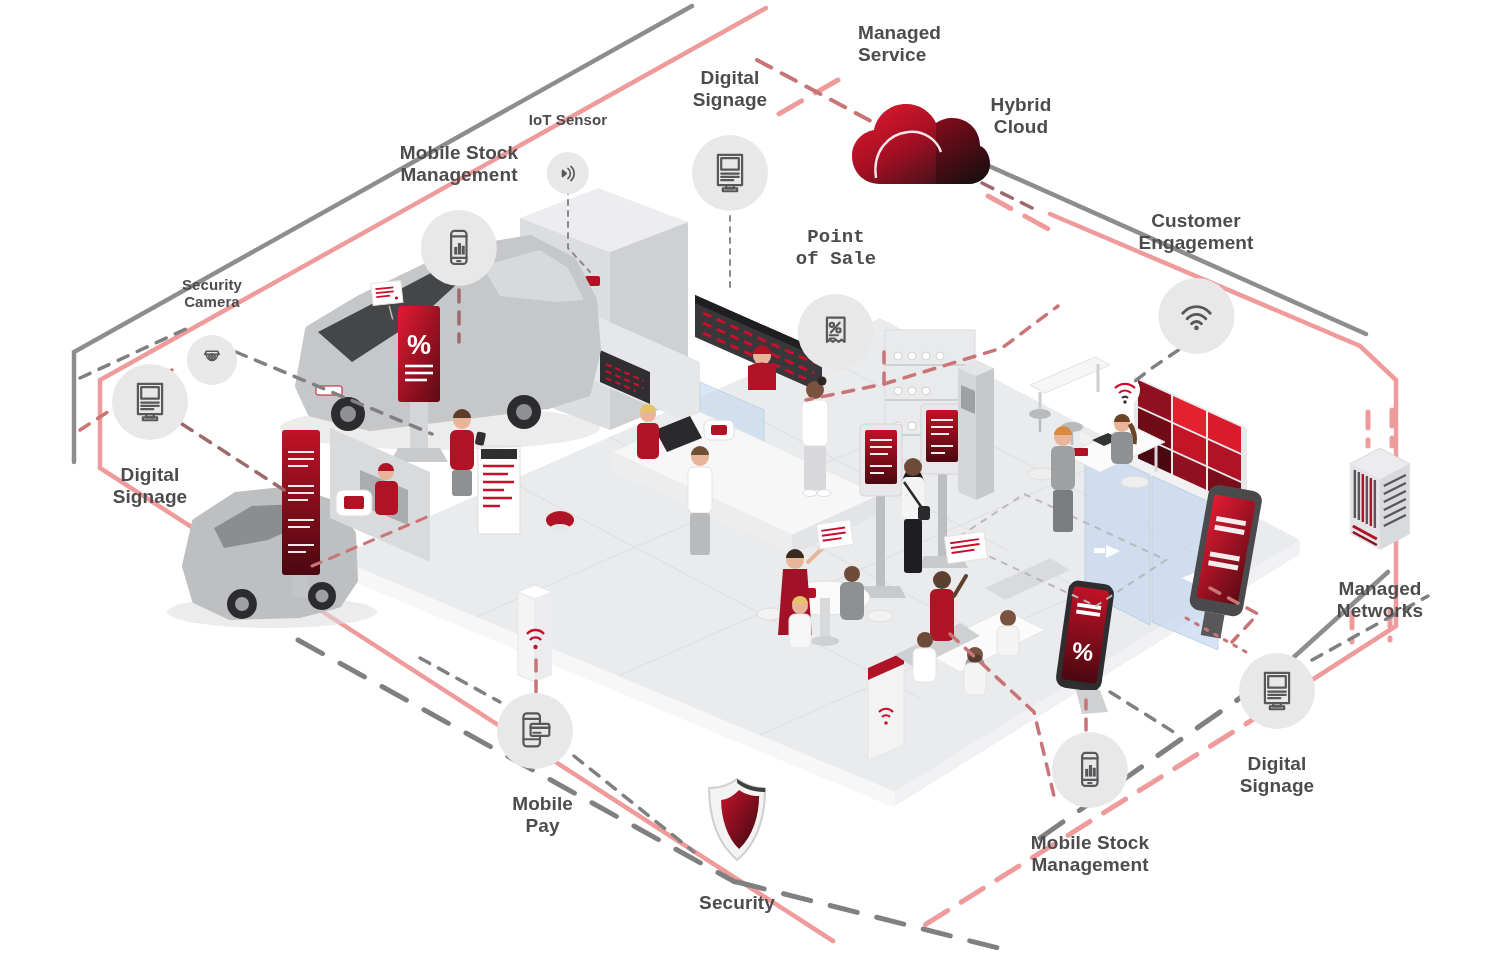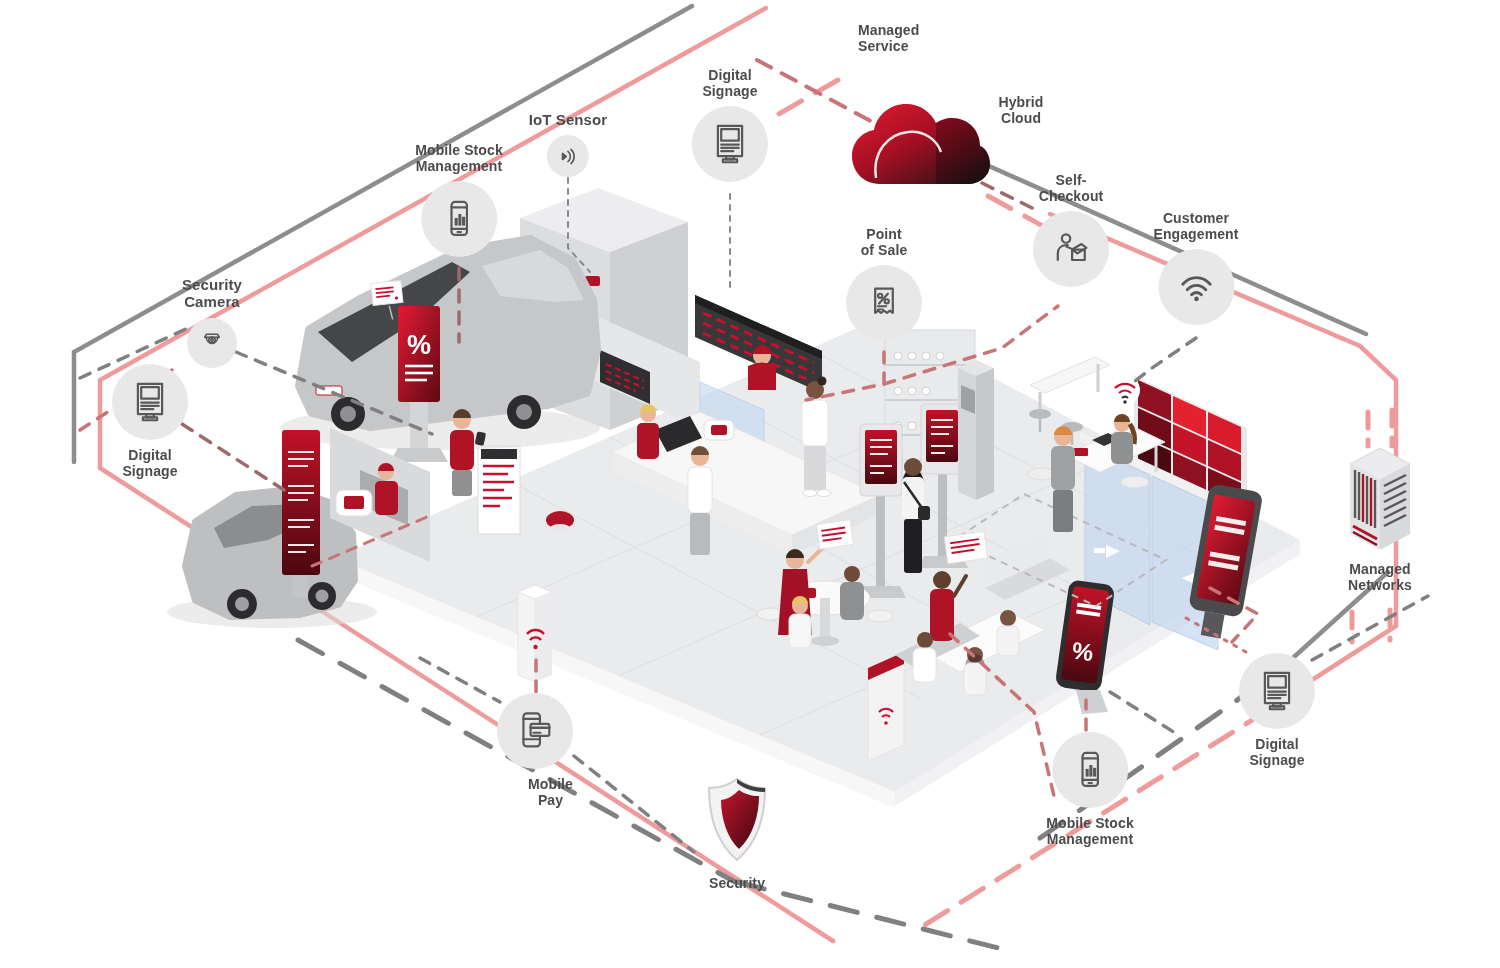--- a/index.html
+++ b/index.html
@@ -1,22 +1,22 @@
 <!DOCTYPE html>
 <html><head>
 <meta charset="utf-8">
 <style>
   html,body{margin:0;padding:0;}
   body{width:1500px;height:968px;background:#ffffff;position:relative;overflow:hidden;
        font-family:"Liberation Sans",sans-serif;}
   #stage{position:absolute;left:0;top:0;width:1500px;height:968px;}
   svg.layer{position:absolute;left:0;top:0;}
-  .node{position:absolute;display:flex;flex-direction:column;align-items:center;gap:7px;
+  .node{position:absolute;display:flex;flex-direction:column;align-items:center;gap:24px;
         transform:translateX(-50%);z-index:5;}
-  .node-label{font-size:14px;font-weight:700;color:#4c4c4e;text-align:center;
+  .node-label{font-size:19px;font-weight:700;color:#4c4c4e;text-align:center;
               white-space:pre-line;line-height:1.16;letter-spacing:.1px;}
   .node-label.sm{font-size:15px;}
   .node-circle{background:#e8e8e9;border-radius:50%;display:flex;align-items:center;justify-content:center;}
   .big{width:76px;height:76px;}
   .small{width:50px;height:50px;}
   .tiny{width:42px;height:42px;}
   .abs{position:absolute;z-index:5;}
   .icon-stroke{stroke:#58585a;fill:none;stroke-width:2;stroke-linecap:round;stroke-linejoin:round;}
 </style>
 </head>
@@ -569,47 +569,34 @@
           <rect x="12" y="6.5" width="16" height="10.5"></rect>
       <path d="M12,20.5 H28 M12,23.5 H28 M12,26.5 H23"></path>
       <rect x="16.5" y="31" width="7" height="3"></rect>
           <rect x="13.5" y="34" width="13" height="2.6"></rect>
     </svg>
   </div>
   <div class="node-label">Digital
 Signage</div>
 </div>
 
-<div class="node" style="left:884px;top:226px;">
+<div class="node" style="left:836px;top:226px;font-family:Liberation Mono, monospace;">
   <div class="node-label">Point
 of Sale</div>
   <div class="node-circle big">
     <svg width="44" height="44" viewBox="0 0 40 40" class="icon-stroke">
       <path d="M12,7 H28 V29 l-2.7,-2 -2.6,2 -2.7,-2 -2.7,2 -2.6,-2 -2.7,2 Z"></path>
       <circle cx="16.5" cy="13.5" r="1.9"></circle>
           <circle cx="22.5" cy="18.5" r="1.9"></circle>
       <path d="M23.5,11.5 L15.5,20.5"></path>
       <path d="M14.5,23 H22 M14.5,25.8 H19" style="stroke-width:1.8"></path>
     </svg>
   </div>
 </div>
 
-<div class="node" style="left:1071px;top:172px;">
-  <div class="node-label">Self-
-Checkout</div>
-  <div class="node-circle big">
-    <svg width="44" height="44" viewBox="0 0 40 40" class="icon-stroke">
-      <circle cx="15.5" cy="10.5" r="3.8"></circle>
-      <path d="M8,30 V24 c0,-4.5 3,-7.5 7.5,-7.5 h1.5"></path>
-      <path d="M16,18 C19,19 21,20 23.5,21.5"></path>
-      <rect x="21" y="20.5" width="11.5" height="9.5"></rect>
-      <polygon points="21,20.5 29.5,15.5 34,19 25.8,24"></polygon>
-    </svg>
-  </div>
-</div>
 
 <div class="node" style="left:1196px;top:210px;">
   <div class="node-label">Customer
 Engagement</div>
   <div class="node-circle big">
     <svg width="44" height="44" viewBox="0 0 40 40" class="icon-stroke" style="stroke-width:2.6">
       <path d="M7.5,17.5 C11,13.5 15,11.5 20,11.5 C25,11.5 29,13.5 32.5,17.5"></path>
       <path d="M11.5,22.5 C14,19.8 16.8,18.5 20,18.5 C23.2,18.5 26,19.8 28.5,22.5"></path>
       <path d="M15.5,27 C16.8,25.6 18.3,25 20,25 C21.7,25 23.2,25.6 24.5,27"></path>
       <circle cx="20" cy="30.8" r="2.1" fill="#58585a" stroke="none"></circle>

